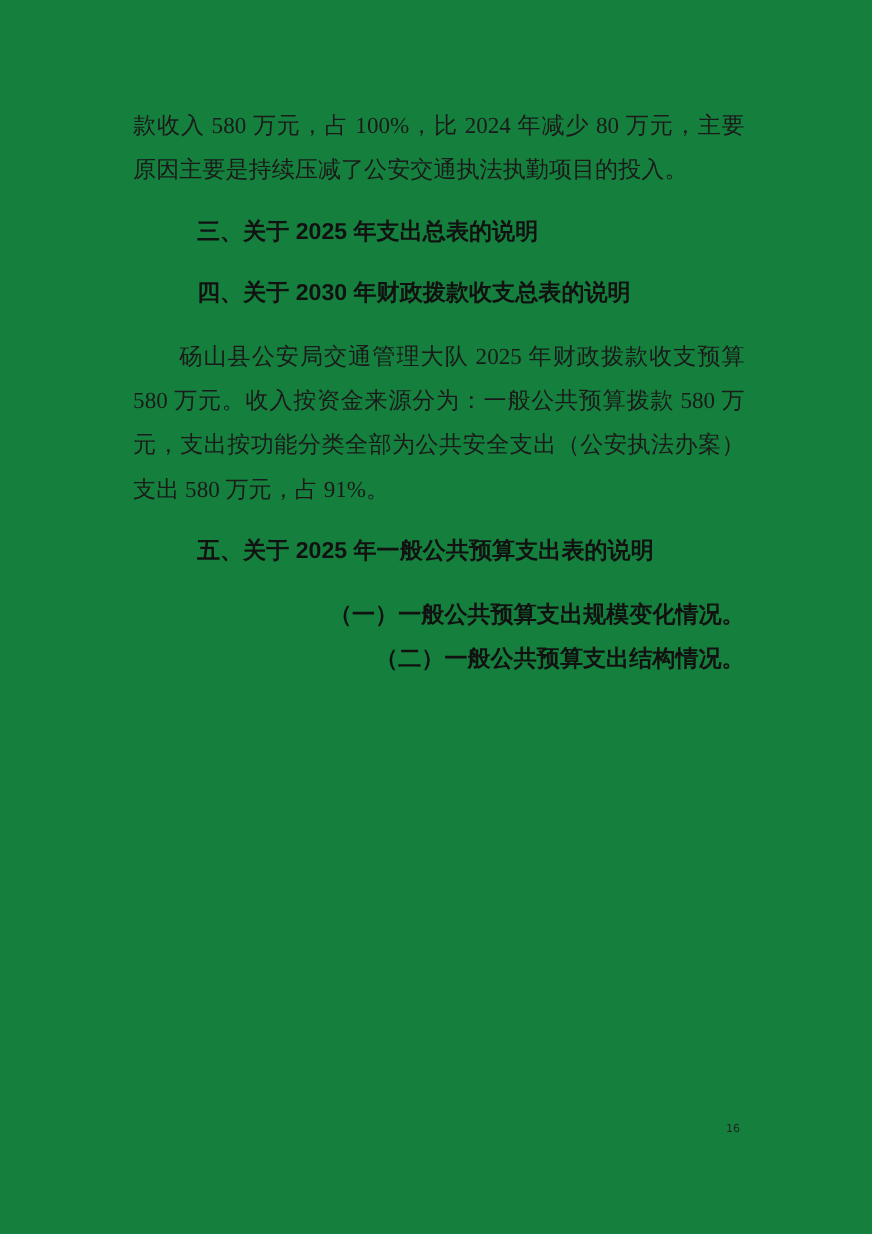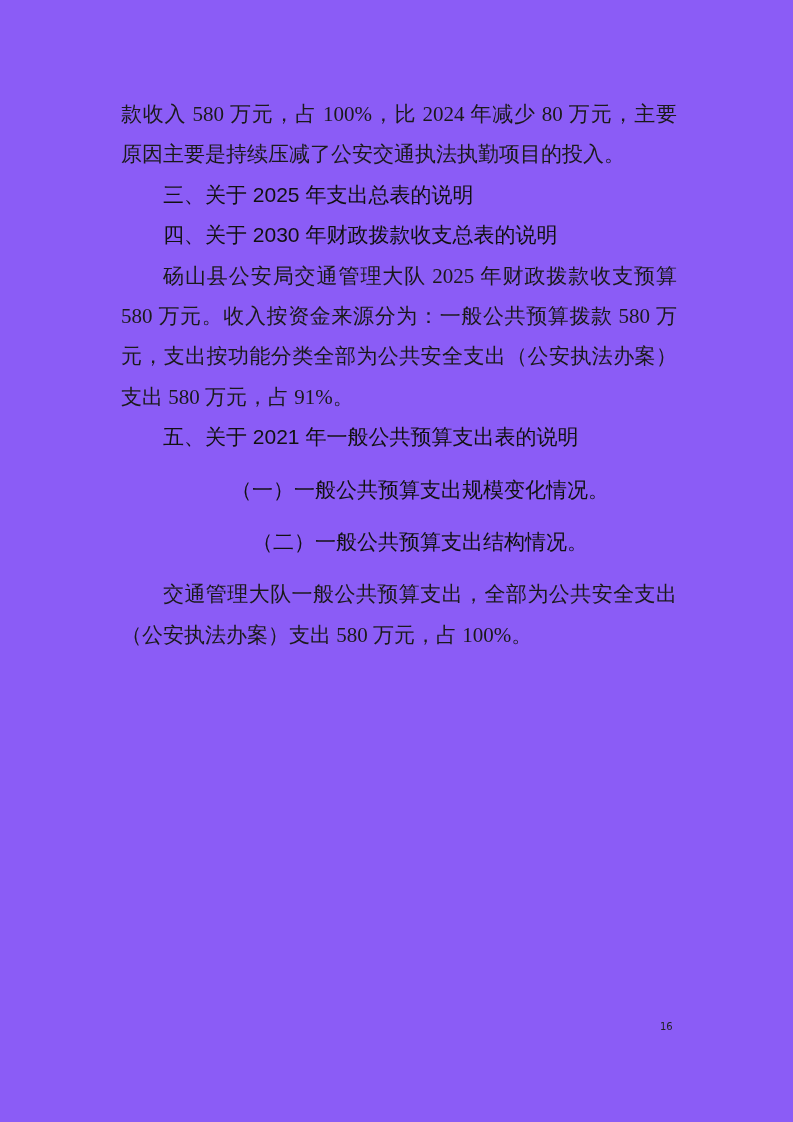--- a/index.html
+++ b/index.html
@@ -5,21 +5,21 @@
   * { box-sizing: border-box; }
   html, body {
     margin: 0;
     padding: 0;
     background: #ffffff;
   }
   .page {
     position: relative;
     width: 793px;
     height: 1122px;
-    background: #8b5cf6;
+    background: #15803d;
     overflow: hidden;
     font-family: "Liberation Serif", "DejaVu Serif", serif;
     color: #1a1a1a;
   }
   .doc-body {
     position: absolute;
     left: 121px;
     top: 94px;
     width: 556px;
     font-size: 21px;
@@ -29,52 +29,51 @@
     margin: 0;
     text-indent: 2em;
     text-align: justify;
     font-family: "Liberation Serif", "DejaVu Serif", serif;
     font-weight: 400;
   }
   .para.continuation {
     text-indent: 0;
   }
   .heading {
-    margin: 0;
+    margin: 16px;
     text-indent: 2em;
     text-align: left;
     font-family: "Liberation Sans", "DejaVu Sans", sans-serif;
-    font-weight: 400;
+    font-weight: 700;
     color: #111111;
   }
   .subheading {
-    margin: 12px;
+    margin: 0;
     text-indent: 2em;
-    text-align: center;
+    text-align: right;
     font-family: "Liberation Serif", "DejaVu Serif", serif;
-    font-weight: 400;
+    font-weight: 700;
     color: #111111;
   }
   .page-number {
     position: absolute;
     left: 660px;
     top: 1021px;
     font-family: "DejaVu Sans", "Liberation Sans", sans-serif;
     font-size: 10px;
     color: #222222;
   }
 </style>
 </head>
 <body>
 
 <div class="page">
   <div class="doc-body">
     <p class="para continuation">款收入 580 万元，占 100%，比 2024 年减少 80 万元，主要原因主要是持续压减了公安交通执法执勤项目的投入。</p>
     <p class="heading">三、关于 2025 年支出总表的说明</p>
     <p class="heading">四、关于 2030 年财政拨款收支总表的说明</p>
     <p class="para">砀山县公安局交通管理大队 2025 年财政拨款收支预算 580 万元。收入按资金来源分为：一般公共预算拨款 580 万元，支出按功能分类全部为公共安全支出（公安执法办案）支出 580 万元，占 91%。</p>
-    <p class="heading">五、关于 2021 年一般公共预算支出表的说明</p>
+    <p class="heading">五、关于 2025 年一般公共预算支出表的说明</p>
     <p class="subheading">（一）一般公共预算支出规模变化情况。</p>
     <p class="subheading">（二）一般公共预算支出结构情况。</p>
-    <p class="para">交通管理大队一般公共预算支出，全部为公共安全支出（公安执法办案）支出 580 万元，占 100%。</p>
   </div>
   <div class="page-number">16</div>
 </div>
 
 </body></html>

